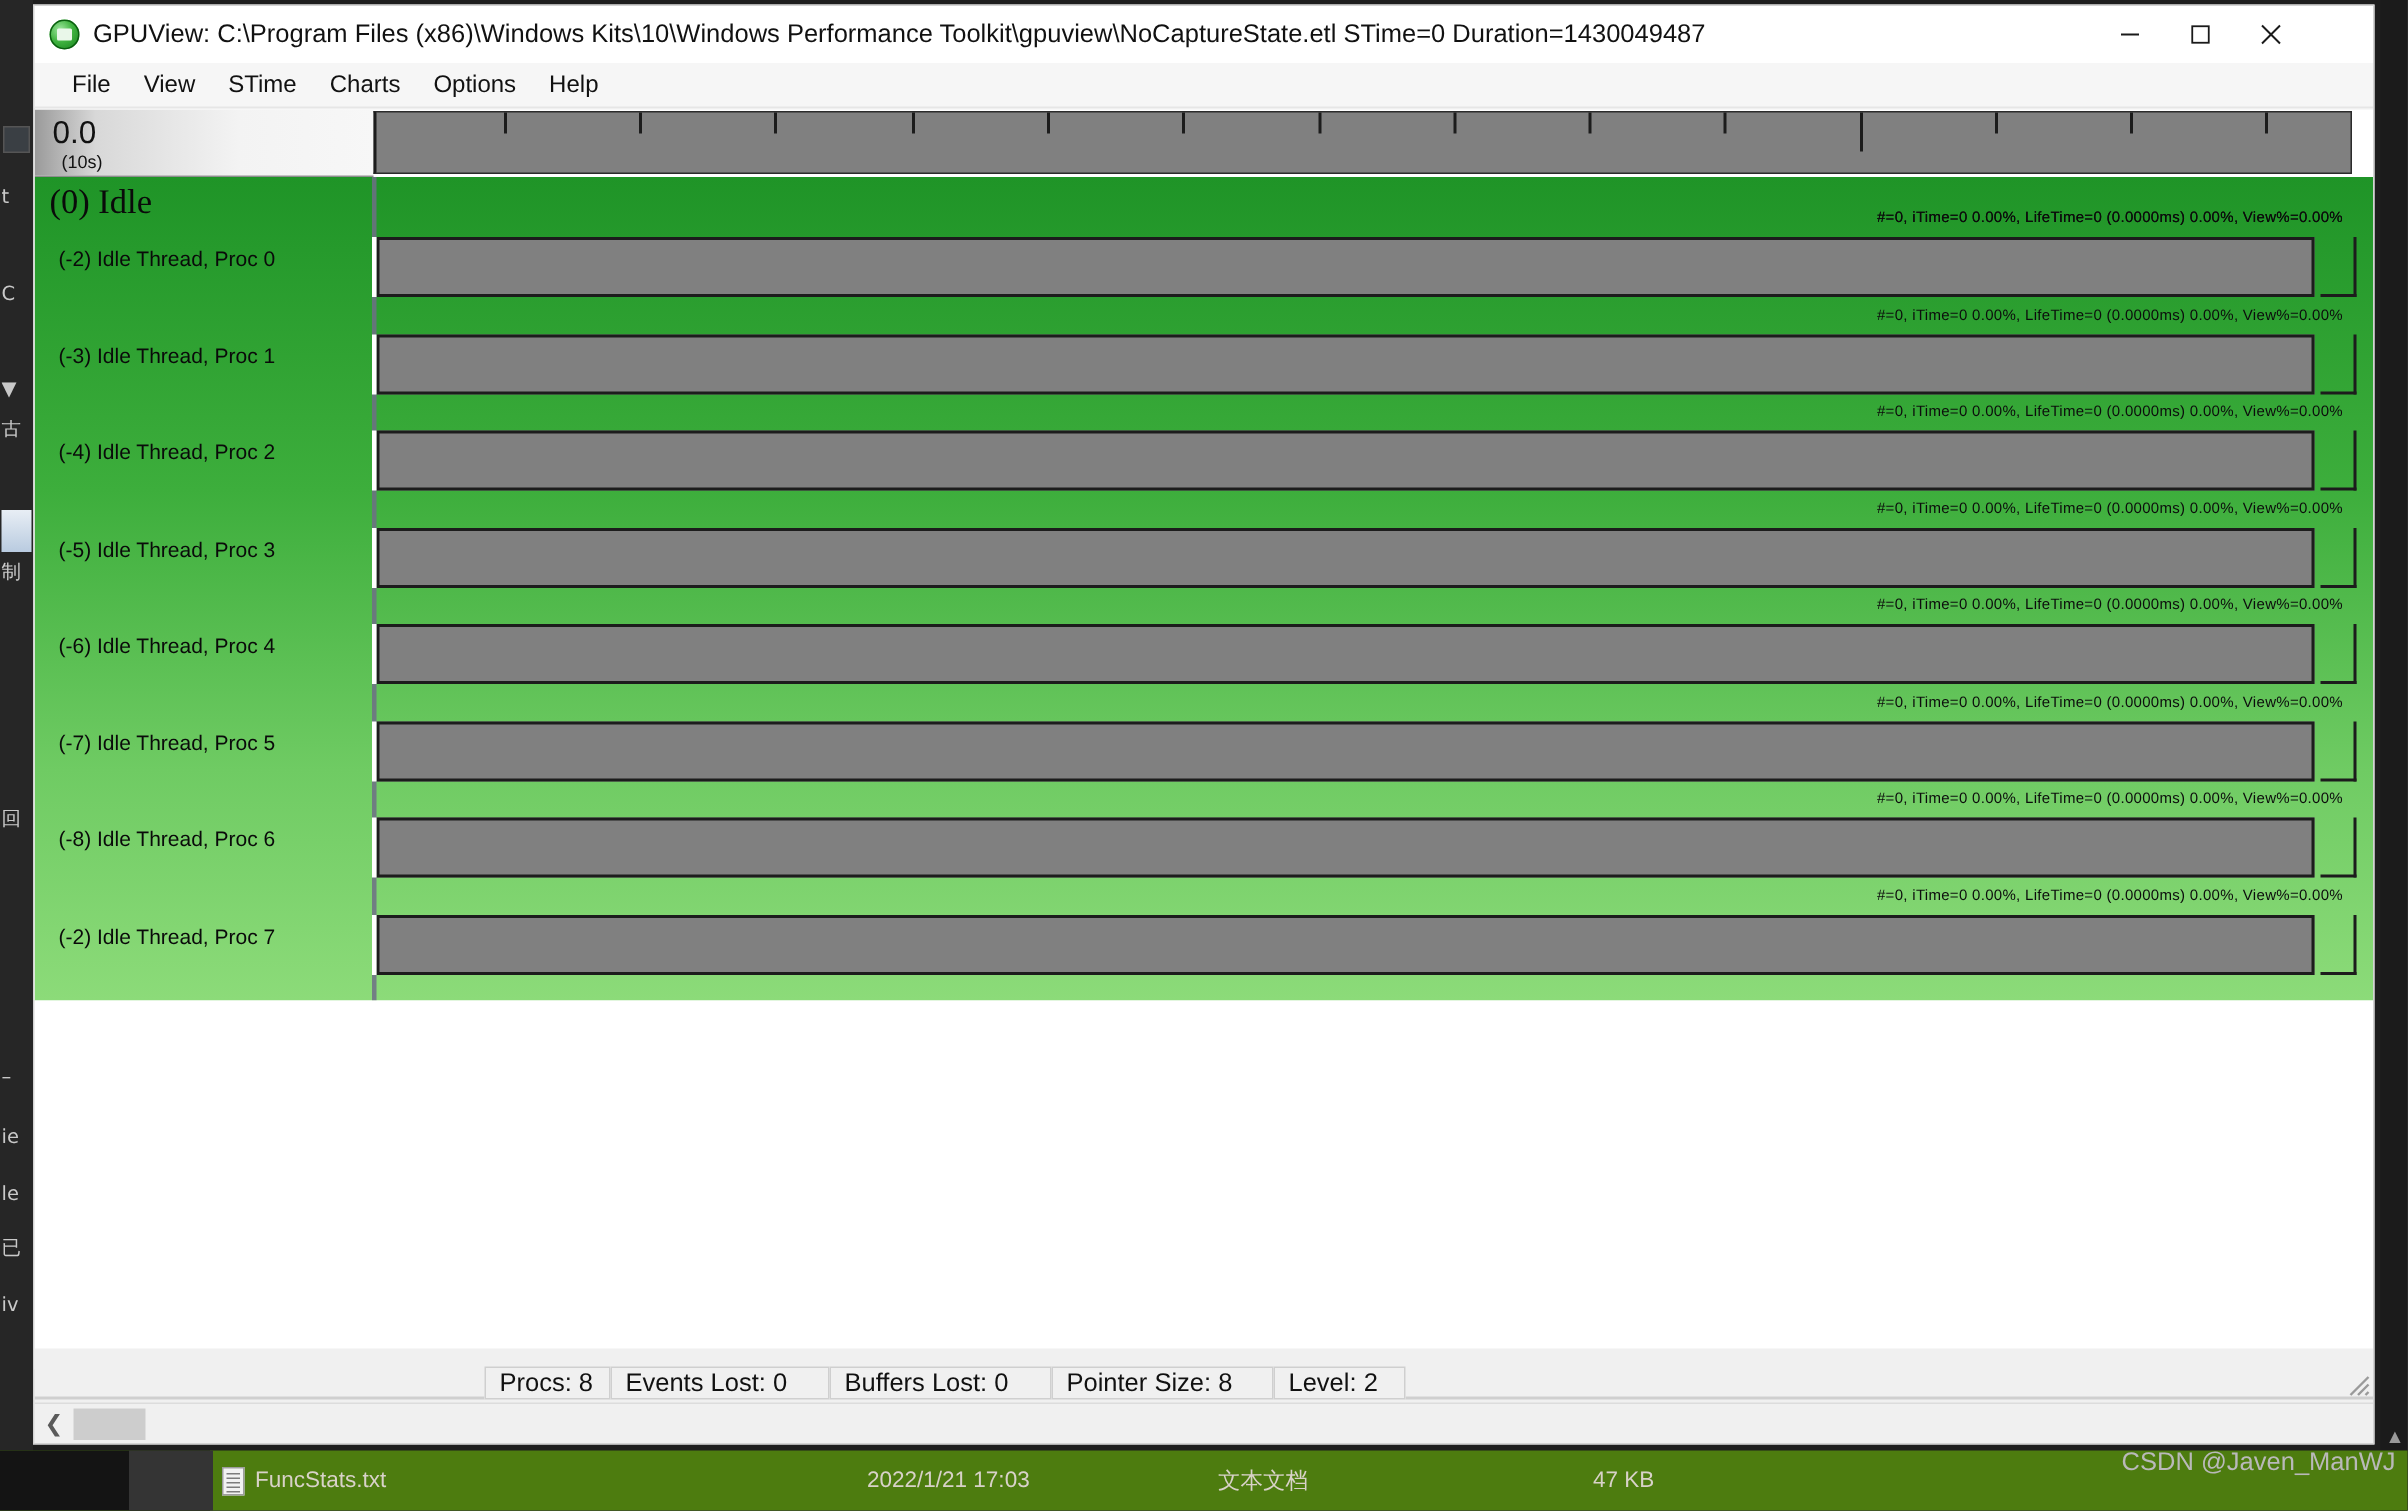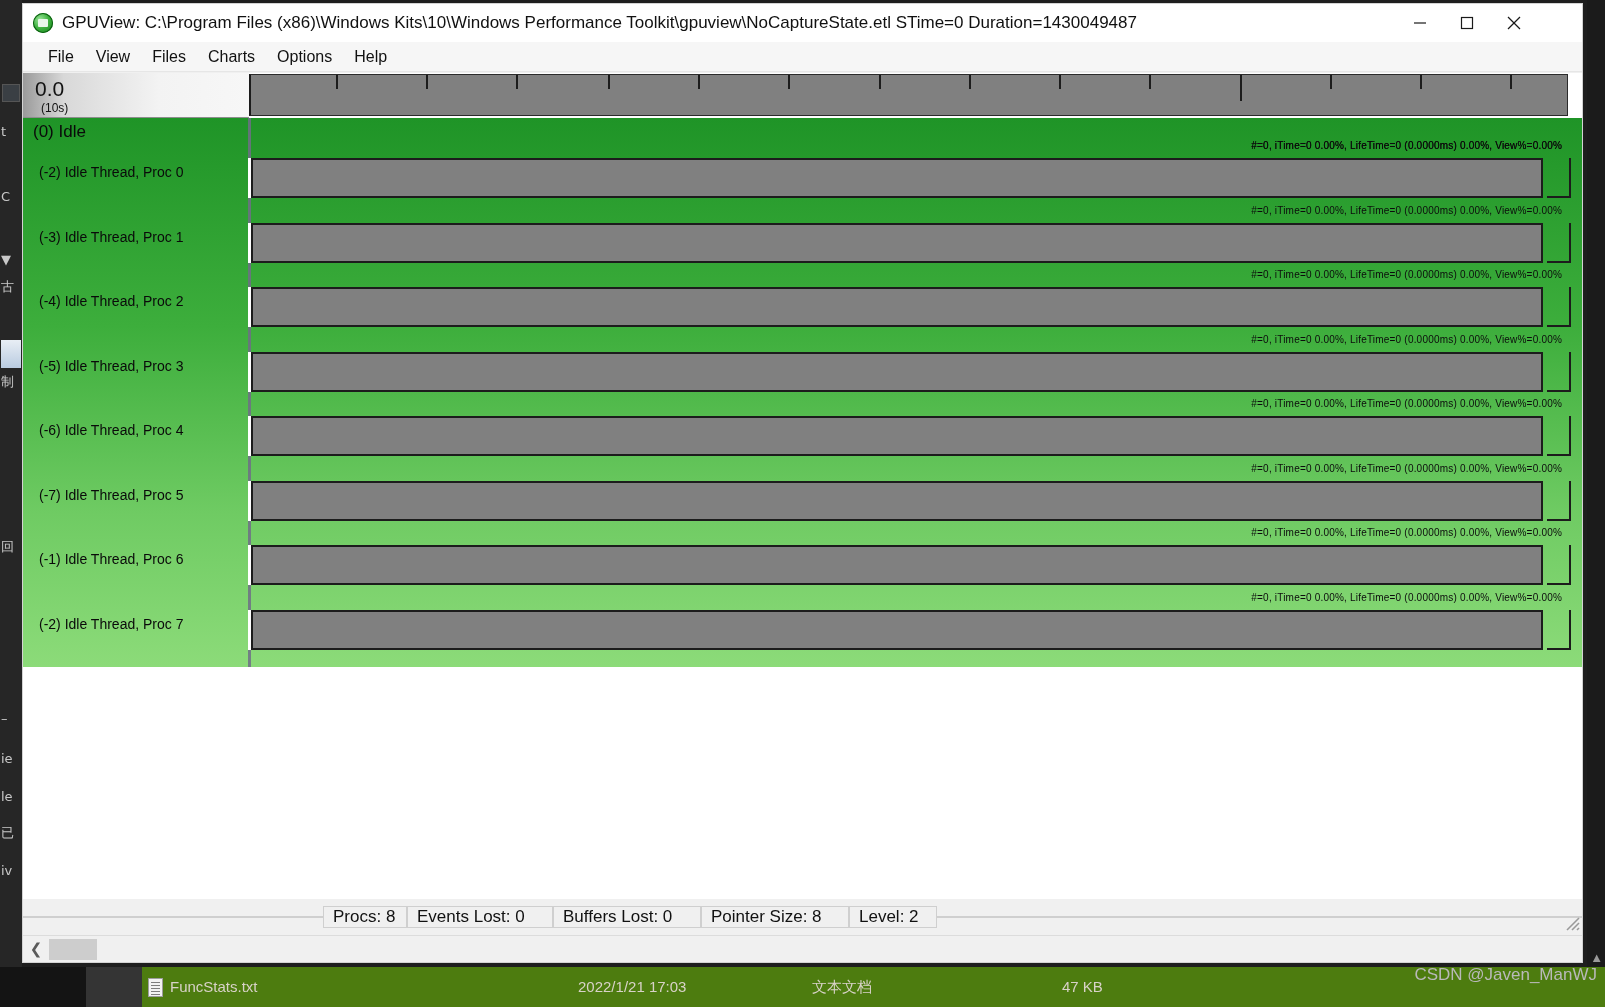--- a/index.html
+++ b/index.html
@@ -149,21 +149,21 @@
   .tick.minor { height: 14px; }
   .tick.major { height: 26px; }
 
   
   #process-band {
     position: absolute; left: 0; top: 45px; width: 1561px; height: 549px;
     background: linear-gradient(to bottom, #1f9427 0%, #3dae3c 38%, #6fcb63 72%, #8cdb79 100%);
   }
   #process-title {
     position: absolute; left: 10px; top: 4px;
-    font-size: 17px; color: #0a0a0a; font-family: Liberation Sans, sans-serif;
+    font-size: 23px; color: #0a0a0a; font-family: Liberation Serif, serif;
   }
   #band-divider {
     position: absolute; left: 225px; top: 0; width: 3px; height: 549px;
     background: #6e6e86; opacity: .85;
   }
 
   
   .thread-row { position: absolute; left: 0; width: 1561px; height: 64.5px; }
   .thread-label {
     position: absolute; left: 16px; top: 22px;
@@ -200,21 +200,21 @@
   
   #white-area {
     position: absolute; left: 0; top: 594px; width: 1561px; height: 246px;
     background: #ffffff;
   }
 
   
   #status-bar {
     position: absolute; left: 0; bottom: 27px; width: 1561px; height: 36px;
     background: #f0f0f0;
-    display: flex; align-items: center;
+    display: flex; align-items: flex-end;
   }
   .status-cell {
     border: 1px solid #cfcfcf;
     background: #f0f0f0;
     display: flex; align-items: center;
     padding: 0 9px;
     font-size: 17px; color: #111;
     font-family: "Liberation Sans", sans-serif;
     white-space: nowrap;
     margin-top: 2px; margin-bottom: 2px;
@@ -302,21 +302,21 @@
       <svg width="18" height="18" viewBox="0 0 18 18">
         <line x1="3" y1="3" x2="15" y2="15" stroke="#1a1a1a" stroke-width="1.3"></line>
         <line x1="15" y1="3" x2="3" y2="15" stroke="#1a1a1a" stroke-width="1.3"></line>
       </svg>
     </div>
   </div>
 
   <div id="menu-bar">
     <div class="menu-item">File</div>
     <div class="menu-item">View</div>
-    <div class="menu-item">Files</div>
+    <div class="menu-item">STime</div>
     <div class="menu-item">Charts</div>
     <div class="menu-item">Options</div>
     <div class="menu-item">Help</div>
   </div>
 
   <div id="client">
 
     <div id="ruler-row">
       <div id="ruler-label">
         <div id="ruler-time">0.0</div>
@@ -393,21 +393,21 @@
             <div class="thread-stats">#=0,  iTime=0  0.00%,  LifeTime=0 (0.0000ms)  0.00%,  View%=0.00%</div>
             <div class="thread-label">(-7) Idle Thread, Proc 5</div>
             <div class="thread-bar"></div>
             <div class="bracket" style="top: 16px; height: 40px;">
               <div class="vline"></div>
               <div class="hline"></div>
             </div>
           </div>
           <div class="thread-row" style="top: 411px;">
             <div class="thread-stats">#=0,  iTime=0  0.00%,  LifeTime=0 (0.0000ms)  0.00%,  View%=0.00%</div>
-            <div class="thread-label">(-1) Idle Thread, Proc 6</div>
+            <div class="thread-label">(-8) Idle Thread, Proc 6</div>
             <div class="thread-bar"></div>
             <div class="bracket" style="top: 16px; height: 40px;">
               <div class="vline"></div>
               <div class="hline"></div>
             </div>
           </div>
           <div class="thread-row" style="top: 475.5px;">
             <div class="thread-stats">#=0,  iTime=0  0.00%,  LifeTime=0 (0.0000ms)  0.00%,  View%=0.00%</div>
             <div class="thread-label">(-2) Idle Thread, Proc 7</div>
             <div class="thread-bar"></div>

